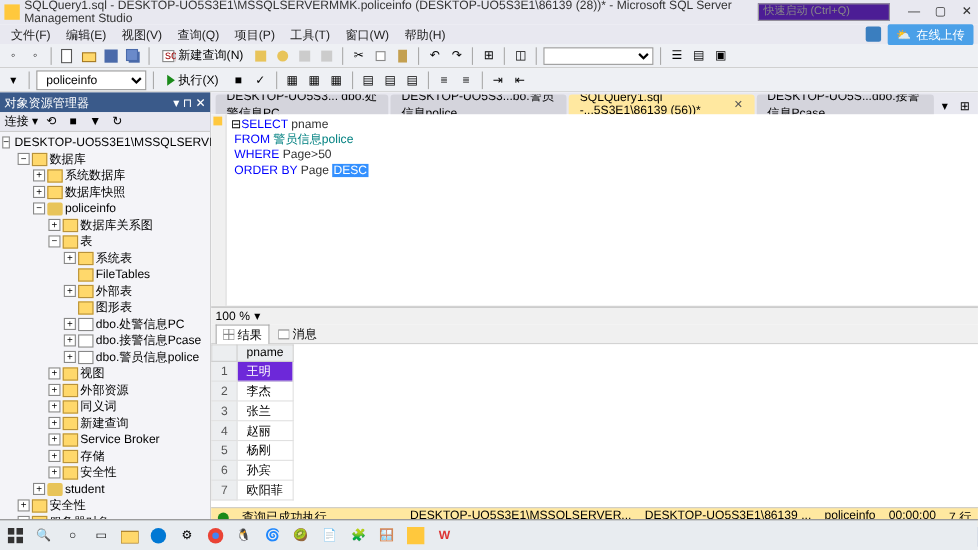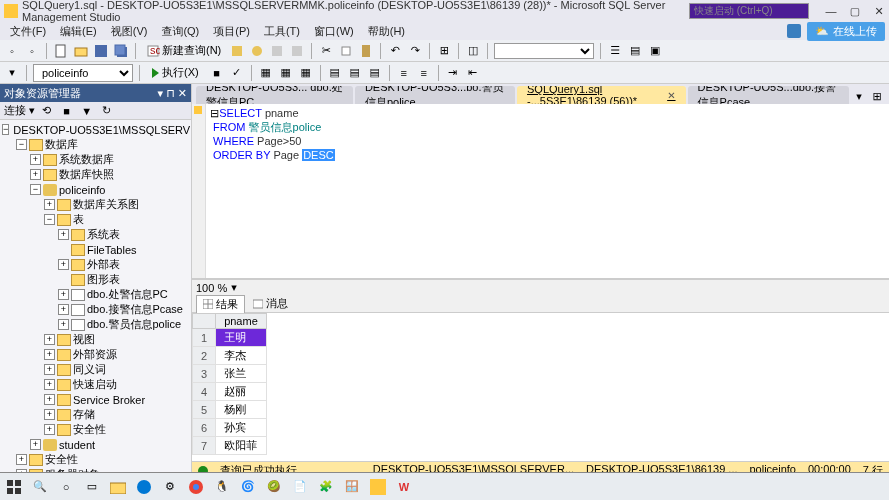--- a/index.html
+++ b/index.html
@@ -39,21 +39,21 @@
 .tree-spacer { width: 13px; display: inline-block; }
 .tree-icon { width: 14px; height: 12px; margin-right: 2px; display: inline-block; }
 .ico-folder { background: #ffd86b; border: 1px solid #b8923a; }
 .ico-db { background: #e8c45a; border-radius: 2px; }
 .ico-table { background: #fff; border: 1px solid #888; }
 .ico-server { background: #888; }
 
 .editor-area { flex: 1; display: flex; flex-direction: column; background: #fff; }
 .tabs { height: 20px; background: #e8e8f0; display: flex; align-items: flex-end; padding-left: 4px; }
 .tab { height: 18px; padding: 2px 10px; background: #d4d4dc; margin-right: 2px; cursor: pointer; border-top-left-radius: 3px; border-top-right-radius: 3px; display: flex; align-items: center; gap: 4px; font-size: 10px; max-width: 180px; overflow: hidden; }
-.tab.active { background: #ffe8a0; text-decoration: underline; }
+.tab.active { background: #ffe8a0; }
 .tab-x { font-size: 10px; color: #555; }
 .tab-right { margin-left: auto; display: flex; gap: 2px; padding-right: 4px; }
 
 .sql-editor { height: 175px; background: #fff; display: flex; border-bottom: 1px solid #ccc; }
 .gutter { width: 14px; background: #f0f0f0; border-right: 1px solid #ddd; }
 .gutter-mark { width: 8px; height: 8px; background: #ffc83d; margin: 2px; }
 .code-lines { padding: 2px 4px; font-family: Consolas, monospace; font-size: 11px; line-height: 14px; }
 .kw { color: #0000ff; }
 .ident { color: #008080; }
 .plain { color: #333; }
@@ -319,21 +319,21 @@
           <span>外部资源</span>
         </div>
       <div class="tree-node" style="padding-left:44px">
           <span class="tree-toggle">+</span>
           <span class="tree-icon ico-folder"></span>
           <span>同义词</span>
         </div>
       <div class="tree-node" style="padding-left:44px">
           <span class="tree-toggle">+</span>
           <span class="tree-icon ico-folder"></span>
-          <span>快速启动</span>
+          <span>新建查询</span>
         </div>
       <div class="tree-node" style="padding-left:44px">
           <span class="tree-toggle">+</span>
           <span class="tree-icon ico-folder"></span>
           <span>Service Broker</span>
         </div>
       <div class="tree-node" style="padding-left:44px">
           <span class="tree-toggle">+</span>
           <span class="tree-icon ico-folder"></span>
           <span>存储</span>

